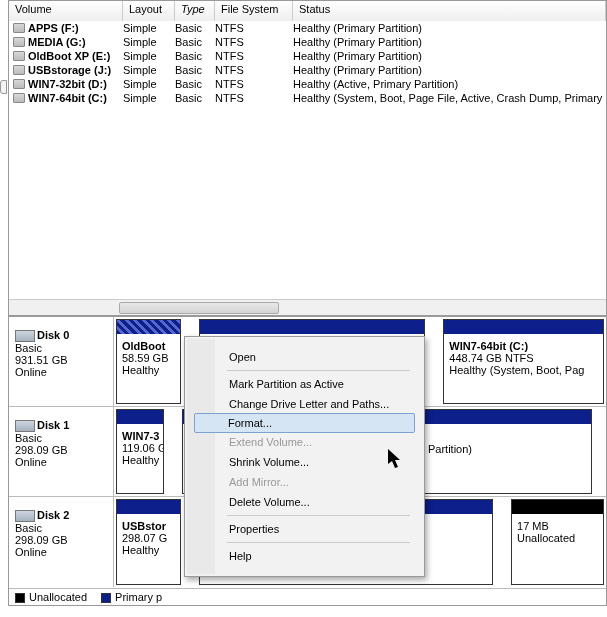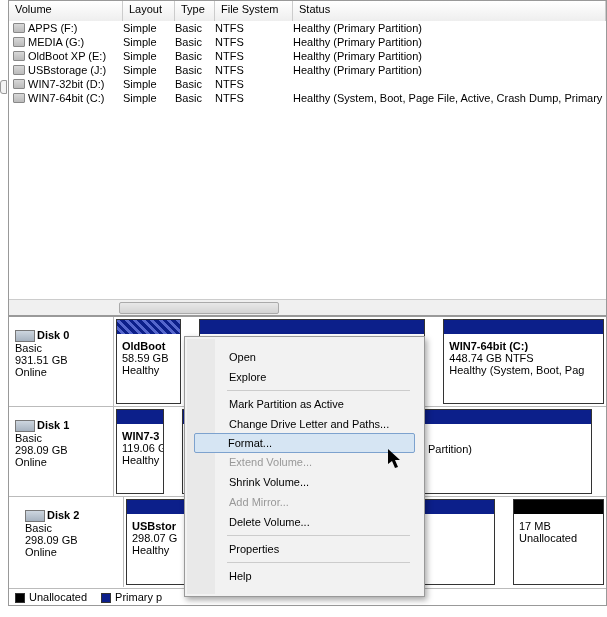--- a/index.html
+++ b/index.html
@@ -1,38 +1,38 @@
 <!DOCTYPE html>
 <html><head>
 <meta charset="utf-8">
 <style>
 * { box-sizing: border-box; margin: 0; padding: 0; font-family: "Segoe UI", Tahoma, sans-serif; font-size: 11px; }
 body { background: #fff; width: 607px; height: 617px; overflow: hidden; position: relative; }
 
 .top-pane { border: 1px solid #999; height: 316px; margin-left: 8px; background: #fff; position: relative; }
 .headers { display: flex; border-bottom: 0; height: 20px; }
 .header-cell { border-right: 1px solid #ccc; padding: 2px 6px; background: linear-gradient(#fff,#eee); white-space: nowrap; overflow: hidden; }
-.h-vol { width: 114px; } .h-lay { width: 52px; } .h-type { width: 40px; }
+.h-vol { width: 114px; } .h-lay { width: 52px; } .h-type { width: 40px; font-style: italic; }
 .h-fs { width: 78px; } .h-status { flex: 1; }
 
 .volume-rows { }
 .vol-row { display: flex; height: 14px; line-height: 14px; }
-.vol-row .c-vol { width: 114px; padding-left: 4px; display: flex; align-items: center; gap: 3px; }
+.vol-row .c-vol { width: 114px; padding-left: 4px; display: flex; align-items: center; gap: 3px; font-weight: bold; }
 .vol-row .c-lay { width: 52px; } .vol-row .c-type { width: 40px; }
 .vol-row .c-fs { width: 78px; } .vol-row .c-status { flex: 1; white-space: nowrap; }
 .drive-icon { width: 12px; height: 10px; background: linear-gradient(#d8d8d8,#bbb); border: 1px solid #888; border-radius: 1px; display: inline-block; }
 
 .top-scroll { position: absolute; bottom: 0; left: 0; right: 0; height: 16px; background: #f0f0f0; border-top: 1px solid #ccc; }
 .top-scroll .thumb { position: absolute; left: 110px; top: 2px; width: 160px; height: 12px; background: linear-gradient(#e8e8e8,#d4d4d4); border: 1px solid #aaa; border-radius: 2px; }
 
 .side-tab { position: absolute; left: 0; top: 80px; width: 7px; height: 14px; border: 1px solid #999; border-top-left-radius: 3px; border-bottom-left-radius: 3px; background: #f4f4f4; }
 
 .bottom-pane { margin-left: 8px; border: 1px solid #999; background: #fff; height: 290px; position: relative; }
 .disk-row { display: flex; border-bottom: 1px solid #bbb; height: 90px; }
-.disk-row:last-of-type { border-bottom: 0; margin-left: 10px; }
+.disk-row:last-of-type { border-bottom: 0; }
 .disk-info { width: 105px; border-right: 1px solid #bbb; padding: 12px 6px; position: relative; }
 .disk-icon { width: 20px; height: 12px; background: linear-gradient(#cdd6df,#a7b3c0); border: 1px solid #777; display: inline-block; vertical-align: middle; margin-right: 2px; }
 .disk-name { font-weight: bold; }
 .partitions { flex: 1; display: flex; gap: 18px; padding: 2px; overflow: hidden; }
 .part { border: 1px solid #333; background: #fff; padding: 3px 5px; position: relative; overflow: hidden; }
 .part .bar { position: absolute; top:0; left:0; right:0; height: 14px; background: #0c1f8a; }
 .part.hatched .bar { background: repeating-linear-gradient(45deg,#0c1f8a 0,#0c1f8a 3px,#5566cc 3px,#5566cc 6px); }
 .part.black .bar { background: #000; }
 .part-label { margin-top: 17px; font-weight: bold; white-space: nowrap; }
 .part-sub { white-space: nowrap; }
@@ -106,20 +106,21 @@
         <div class="c-status">Healthy (Primary Partition)</div>
       </div>
       <div class="vol-row">
         <div class="c-vol">
           <span class="drive-icon"></span>
           <span>WIN7-32bit (D:)</span>
         </div>
         <div class="c-lay">Simple</div>
         <div class="c-type">Basic</div>
         <div class="c-fs">NTFS</div>
+        <div class="c-status">Healthy (Active, Primary Partition)</div>
       </div>
       <div class="vol-row">
         <div class="c-vol">
           <span class="drive-icon"></span>
           <span>WIN7-64bit (C:)</span>
         </div>
         <div class="c-lay">Simple</div>
         <div class="c-type">Basic</div>
         <div class="c-fs">NTFS</div>
         <div class="c-status">Healthy (System, Boot, Page File, Active, Crash Dump, Primary</div>
@@ -213,21 +214,20 @@
     </div>
   <div class="legend">
     <span><span class="legend-sq lg-black"></span><span>Unallocated</span></span>
     <span><span class="legend-sq lg-blue"></span><span>Primary p</span></span>
   </div>
 </div>
 
 <div class="context-menu">
   <div class="gutter"></div>
   <div class="menu-item">Open</div>
-  <div class="menu-item">Explore</div>
   <div class="menu-sep"></div>
   <div class="menu-item">Mark Partition as Active</div>
   <div class="menu-item">Change Drive Letter and Paths...</div>
   <div class="menu-item highlight">Format...</div>
   <div class="menu-item disabled">Extend Volume...</div>
   <div class="menu-item">Shrink Volume...</div>
   <div class="menu-item disabled">Add Mirror...</div>
   <div class="menu-item">Delete Volume...</div>
   <div class="menu-sep"></div>
   <div class="menu-item">Properties</div>

